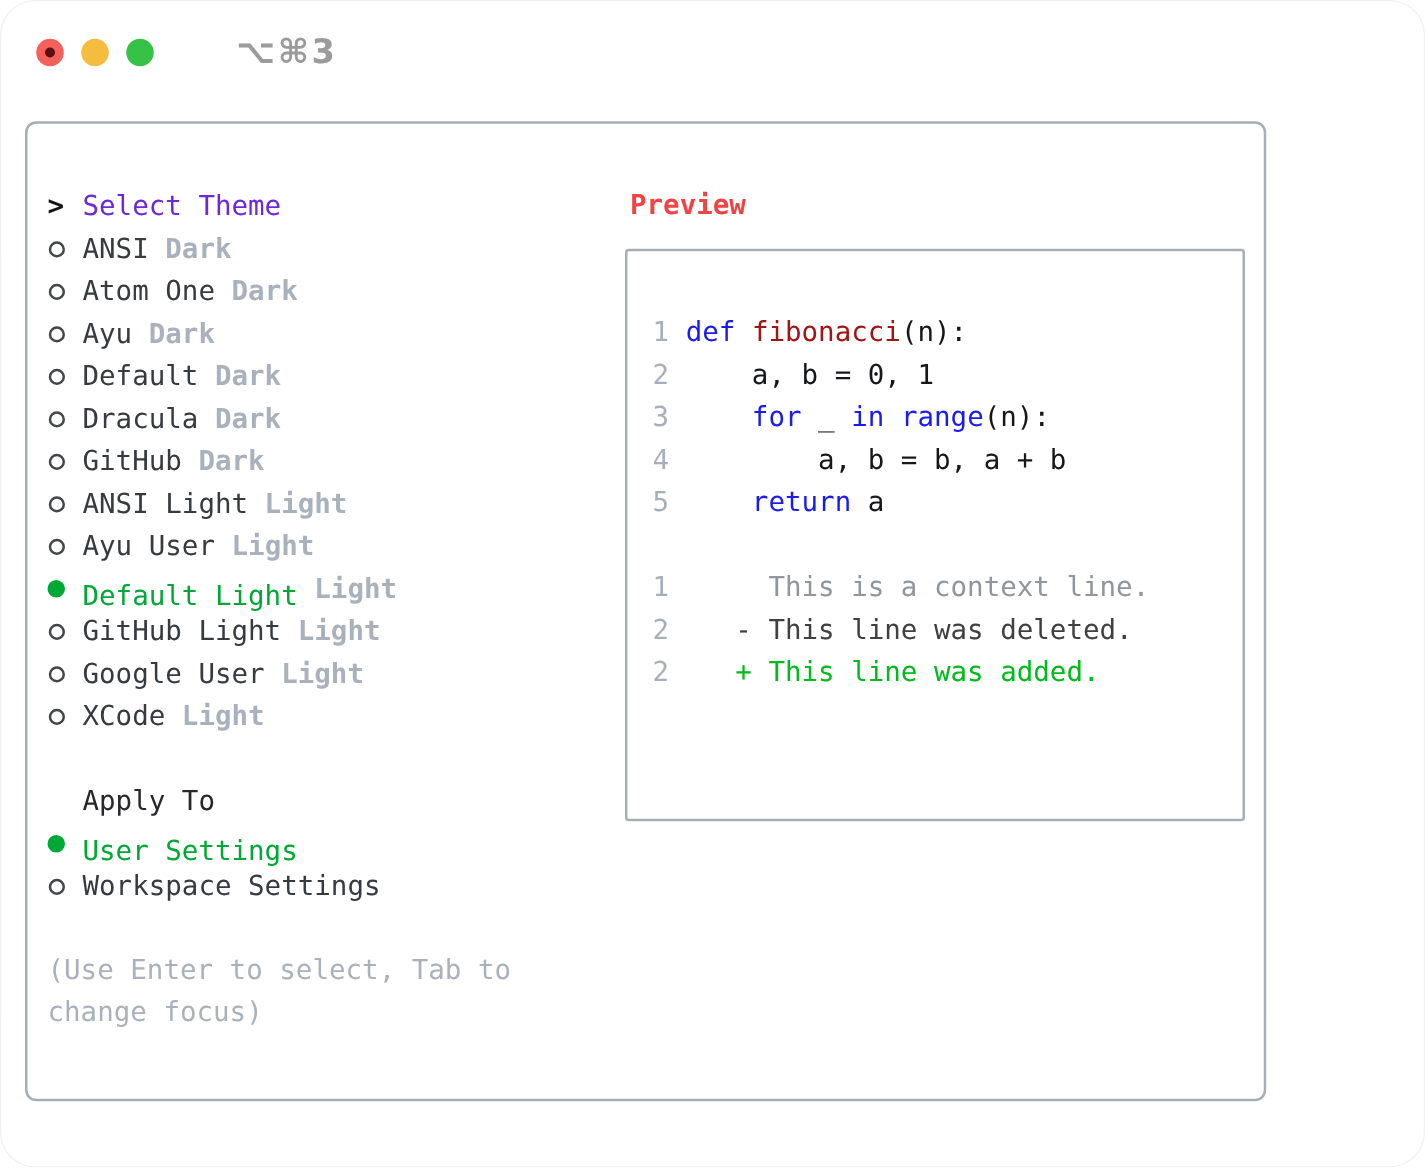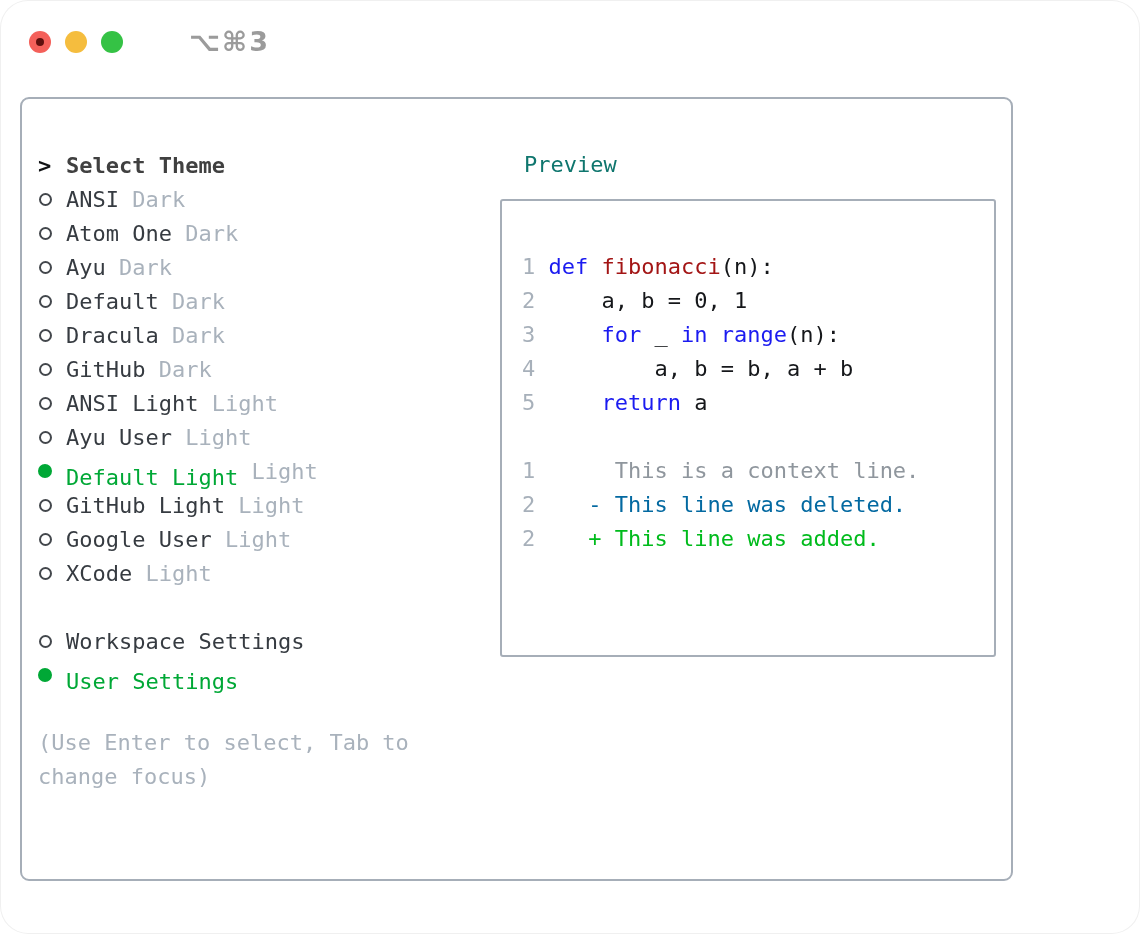--- a/index.html
+++ b/index.html
@@ -20,37 +20,37 @@
   
   .panel{position:absolute;left:20px;top:97px;width:989px;height:780px;
     border:2px solid #a6aeb8;border-radius:9px;background:#fff;}
   
   .left-col{position:absolute;left:16px;top:49px;width:432px;font-size:22px;color:#363b41;}
   .row{display:flex;align-items:center;height:34px;white-space:pre;}
   .mk{width:28px;flex:0 0 28px;display:flex;align-items:center;}
   .circle{width:13px;height:13px;border:2px solid #43474c;border-radius:50%;box-sizing:border-box;margin-left:1px;}
   .circle.sel{background:#00a836;border-color:#00a836;width:14px;height:14px;margin-left:0;}
   .cursor{color:#111315;font-weight:bold;}
-  .hdr{color:#404040;font-weight:bold;}
+  .hdr{color:#6d28d9;font-weight:normal;}
   .subhdr{color:#26282b;}
-  .variant{color:#a9b2bc;}
+  .variant{color:#a9b2bc;font-weight:bold;}
   .selname{color:#00a836;margin-top:12px;}
   .spacer{height:34px;}
   .help{color:#a9b2bc;line-height:34px;white-space:normal;width:410px;}
   
   .right-col{position:absolute;left:478px;top:49px;width:486px;font-size:22px;}
-  .preview-header{height:34px;line-height:34px;color:#0f766e;font-weight:normal;margin-left:24px;}
+  .preview-header{height:34px;line-height:34px;color:#ef4444;font-weight:bold;margin-left:4px;}
   .preview-box{margin-top:17px;width:472px;height:405px;border:2px solid #a6aeb8;border-radius:3px;
     padding:49px 0 0 20px;box-sizing:content-box;overflow:hidden;}
   .codeblock{margin:0;font-family:inherit;font-size:22px;line-height:34px;white-space:pre;color:#15171a;}
   .ln{color:#a7b0ba;}
   .kw{color:#1b1bf0;}
   .fn{color:#a31515;}
   .ctx{color:#8f969d;}
-  .del{color:#0369a1;}
+  .del{color:#404040;}
   .add{color:#00bb1c;}
 </style>
 </head>
 <body>
 
 <div class="screen">
 
   <div class="titlebar">
     <span class="tl red">
         <span class="dot"></span>
@@ -75,23 +75,27 @@
           <div class="row"><span class="mk"><span class="circle"></span></span><span class="">Dracula</span><span class="variant"> Dark</span></div>
           <div class="row"><span class="mk"><span class="circle"></span></span><span class="">GitHub</span><span class="variant"> Dark</span></div>
           <div class="row"><span class="mk"><span class="circle"></span></span><span class="">ANSI Light</span><span class="variant"> Light</span></div>
           <div class="row"><span class="mk"><span class="circle"></span></span><span class="">Ayu User</span><span class="variant"> Light</span></div>
           <div class="row"><span class="mk"><span class="circle sel"></span></span><span class="selname">Default Light</span><span class="variant"> Light</span></div>
           <div class="row"><span class="mk"><span class="circle"></span></span><span class="">GitHub Light</span><span class="variant"> Light</span></div>
           <div class="row"><span class="mk"><span class="circle"></span></span><span class="">Google User</span><span class="variant"> Light</span></div>
           <div class="row"><span class="mk"><span class="circle"></span></span><span class="">XCode</span><span class="variant"> Light</span></div>
         </div>
       <div class="spacer"></div>
+      <div class="row">
+        <span class="mk"></span>
+        <span class="subhdr">Apply To</span>
+      </div>
       <div id="apply-list">
+          <div class="row"><span class="mk"><span class="circle sel"></span></span><span class="selname">User Settings</span></div>
           <div class="row"><span class="mk"><span class="circle"></span></span><span class="">Workspace Settings</span></div>
-          <div class="row"><span class="mk"><span class="circle sel"></span></span><span class="selname">User Settings</span></div>
         </div>
       <div class="spacer"></div>
       <div class="help">(Use Enter to select, Tab to change focus)</div>
     </div>
 
     <div class="right-col">
       <div class="preview-header">Preview</div>
       <div class="preview-box">
         <pre class="codeblock" id="code-block"><span class="ln">1</span> <span class="kw">def</span> <span class="fn">fibonacci</span>(n):
 <span class="ln">2</span>     a, b = 0, 1

